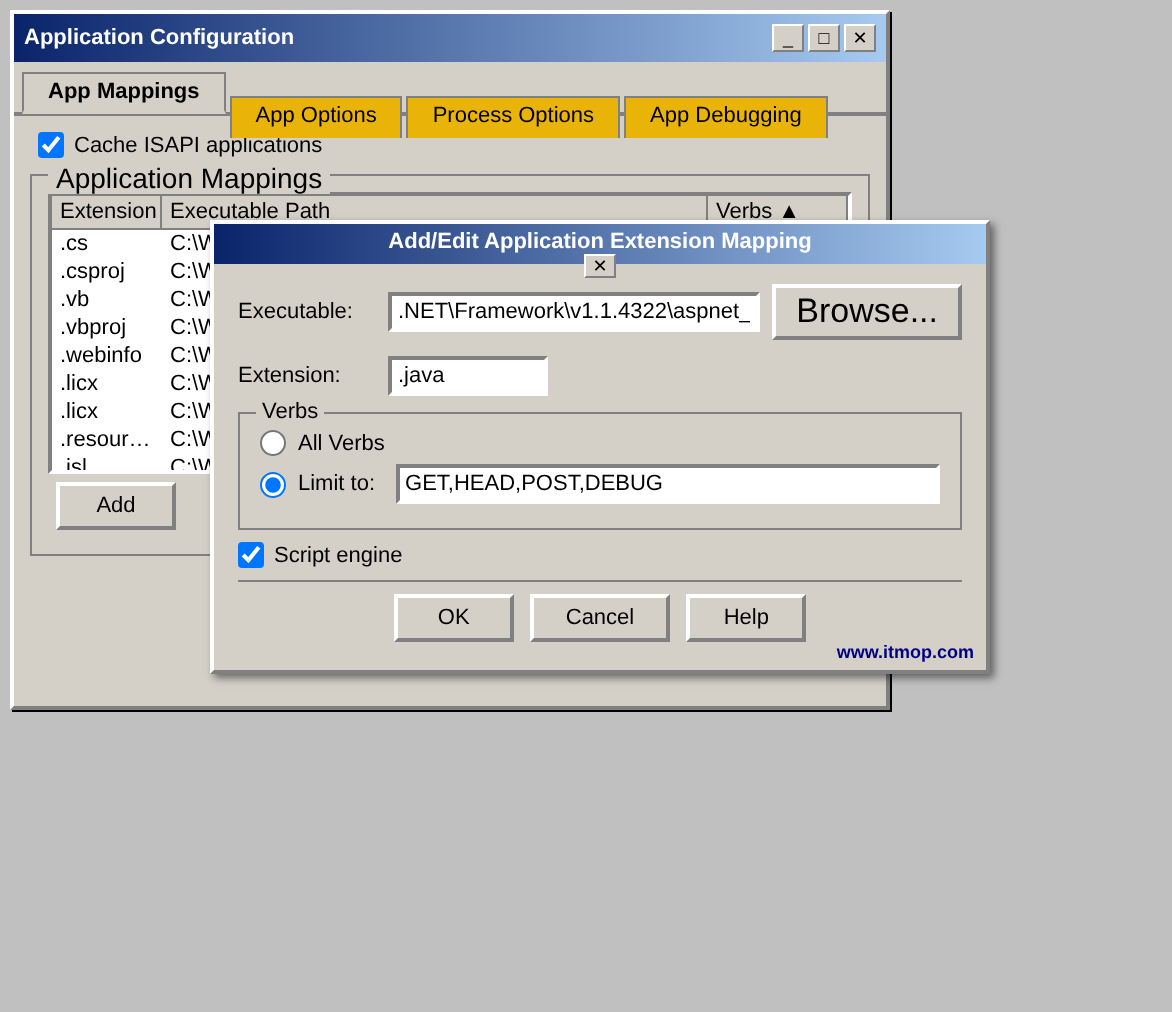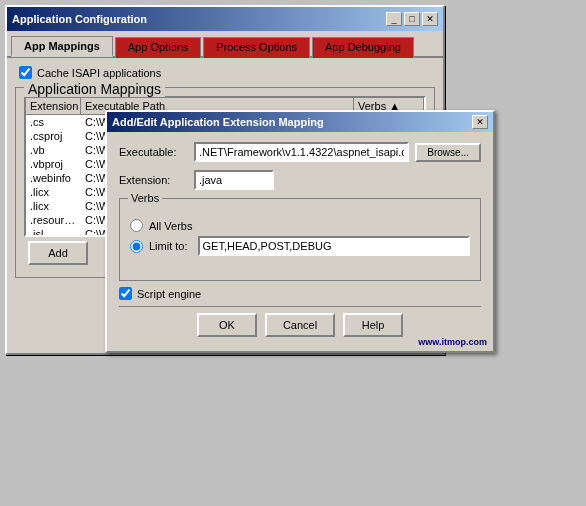--- a/index.html
+++ b/index.html
@@ -77,22 +77,22 @@
     }
 
     .tab.active {
       background: #d4d0c8;
       border-bottom: 2px solid #d4d0c8;
       z-index: 1;
       font-weight: bold;
     }
 
     .tab:not(.active) {
-      background: #b91c1c;
-      top: 2px;
+      background: #eab308;
+      top: 13px;
     }
 
     
     .content-area {
       padding: 8px;
       background: #d4d0c8;
     }
 
     
     .checkbox-row {
@@ -222,20 +222,21 @@
     .dialog-title {
       background: linear-gradient(to right, #0a246a, #a6caf0);
       color: #fff;
       padding: 3px 5px;
       font-size: 11px;
       font-weight: bold;
       display: flex;
       align-items: center;
       justify-content: space-between;
       height: 20px;
+      flex-direction: column;
     }
 
     .dialog-content {
       padding: 10px 12px;
     }
 
     .field-row {
       display: flex;
       align-items: center;
       margin-bottom: 8px;
@@ -263,28 +264,28 @@
     .browse-btn {
       margin-left: 6px;
       padding: 2px 10px;
       background: #d4d0c8;
       border: 2px solid;
       border-top-color: #fff;
       border-left-color: #fff;
       border-right-color: #808080;
       border-bottom-color: #808080;
       cursor: pointer;
-      font-size: 10px;
+      font-size: 17px;
       white-space: nowrap;
     }
 
     
     .verbs-group {
       border: 1px solid #808080;
-      padding: 20px 10px;
+      padding: 8px 10px;
       margin: 6px 0;
       position: relative;
     }
 
     .verbs-group-label {
       position: absolute;
       top: -7px;
       left: 8px;
       background: #d4d0c8;
       padding: 0 3px;

